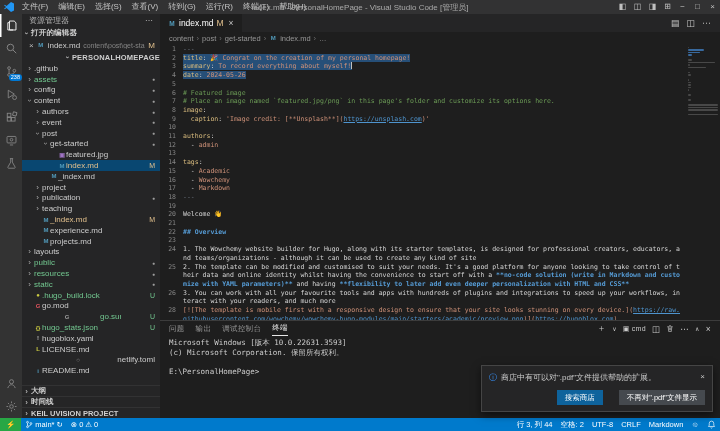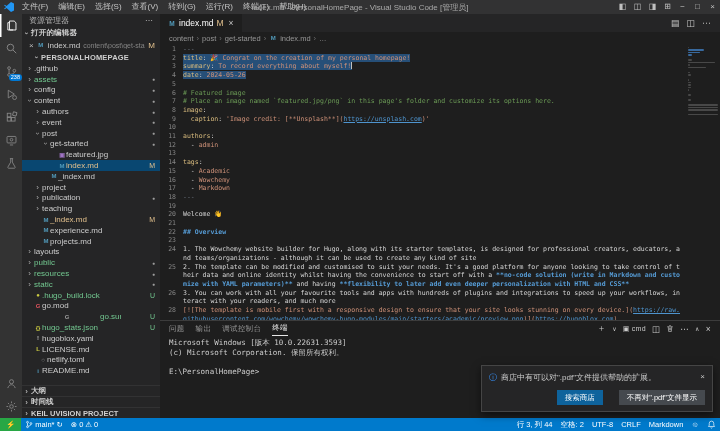--- a/index.html
+++ b/index.html
@@ -221,21 +221,21 @@
       <span class="chev exp">›</span>
       <span>打开的编辑器</span>
     </div>
     <div class="oe-item">
       <span class="oe-close">×</span>
       <span class="ficon" style="color:#519aba">M</span>
       <span>index.md</span>
       <span class="oe-path">content\post\get-start...</span>
       <span class="badge-m">M</span>
     </div>
-    <div class="sec-h" style="padding-left:10px;">
+    <div class="sec-h" style="padding-left:10px;justify-content:flex-end;">
       <span class="chev exp">›</span>
       <span>PERSONALHOMEPAGE</span>
     </div>
     <div id="tree">
         <div class="trow" style="padding-left: 3px;">
           <span class="chev">›</span>
           <span class="tname">.github</span>
         </div>
         <div class="trow" style="padding-left: 3px;">
           <span class="chev">›</span>
@@ -362,21 +362,21 @@
         <div class="trow" style="padding-left: 3px;">
           <span class="fsp"></span>
           <span class="ficon" style="color: rgb(187, 187, 187);">!</span>
           <span class="tname">hugoblox.yaml</span>
         </div>
         <div class="trow" style="padding-left: 3px;">
           <span class="fsp"></span>
           <span class="ficon" style="color: rgb(203, 203, 65);">L</span>
           <span class="tname">LICENSE.md</span>
         </div>
-        <div class="trow" style="padding-left: 8px;">
+        <div class="trow" style="padding-left: 8px; justify-content: space-between;">
           <span class="fsp"></span>
           <span class="ficon" style="color: rgb(157, 157, 157);">○</span>
           <span class="tname">netlify.toml</span>
         </div>
         <div class="trow" style="padding-left: 3px;">
           <span class="fsp"></span>
           <span class="ficon" style="color: rgb(81, 154, 186);">i</span>
           <span class="tname">README.md</span>
         </div>
       </div>

